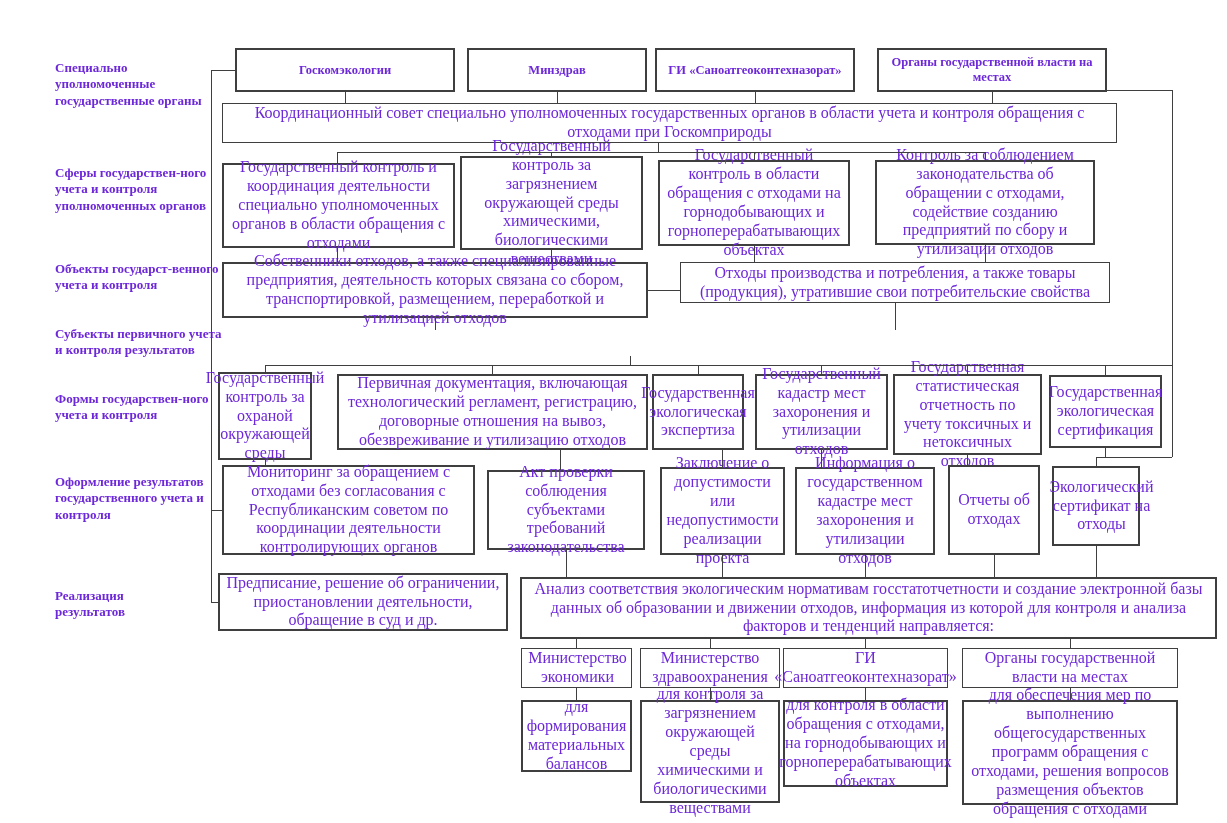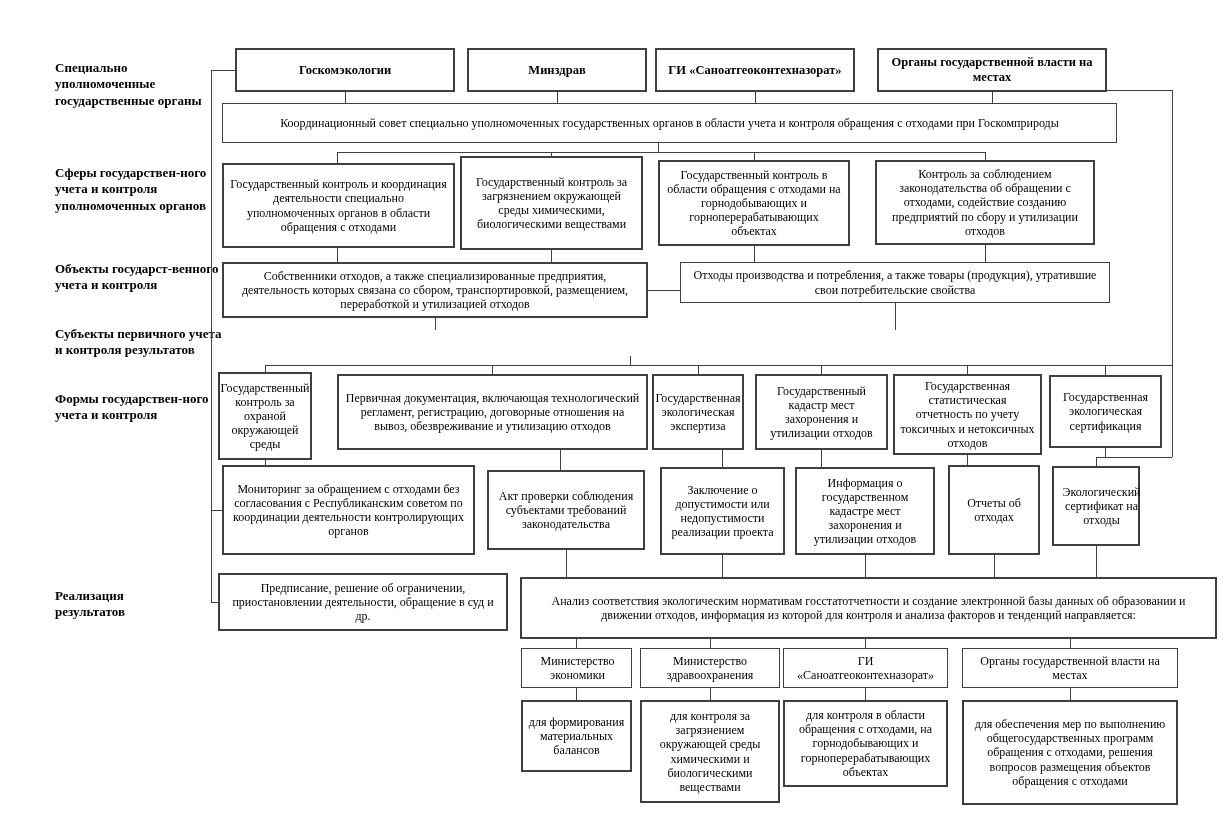--- a/index.html
+++ b/index.html
@@ -1,35 +1,36 @@
 <!DOCTYPE html>
 <html><head>
 <meta charset="utf-8">
 <style>
   html,body{margin:0;padding:0;background:#ffffff;}
   .canvas{position:relative;width:1227px;height:823px;background:#fff;overflow:hidden;
-          font-family:"Liberation Serif", serif;color:#000000;}
+          font-family:"Liberation Serif", serif;color:#6d28d9;}
   .box{position:absolute;border:2px solid #3f3f3f;background:#fff;box-sizing:border-box;
        display:flex;align-items:center;justify-content:center;text-align:center;
-       font-size:12px;line-height:1.18;padding:2px 5px;}
+       font-size:16px;line-height:1.18;padding:2px 5px;}
   .thin{border-width:1px;}
   .bold{font-weight:bold;font-size:12.5px;}
   .lbl{position:absolute;font-weight:bold;font-size:13px;line-height:1.25;}
   .ln{position:absolute;background:#3f3f3f;}
 </style>
 </head>
 <body>
 
 <div class="canvas">
 
   <div class="lbl" style="left:55px;top:60px;width:162px;">Специально уполномоченные государственные органы</div>
   <div class="lbl" style="left:55px;top:165px;width:172px;">Сферы государствен-ного учета и контроля уполномоченных органов</div>
   <div class="lbl" style="left:55px;top:261px;width:167px;">Объекты государст-венного учета и контроля</div>
   <div class="lbl" style="left:55px;top:326px;width:177px;">Субъекты первичного учета и контроля результатов</div>
   <div class="lbl" style="left:55px;top:391px;width:182px;">Формы государствен-ного учета и контроля</div>
+  <div class="lbl" style="left:55px;top:474px;width:182px;">Оформление результатов государственного учета и контроля</div>
   <div class="lbl" style="left:55px;top:588px;width:132px;">Реализация результатов</div>
 
   <div class="box bold" style="left:235px;top:48px;width:220px;height:44px;">Госкомэкологии</div>
   <div class="box bold" style="left:467px;top:48px;width:180px;height:44px;">Минздрав</div>
   <div class="box bold" style="left:655px;top:48px;width:200px;height:44px;">ГИ «Саноатгеоконтехназорат»</div>
   <div class="box bold" style="left:877px;top:48px;width:230px;height:44px;">Органы государственной власти на местах</div>
 
   <div class="box thin" style="left:222px;top:103px;width:895px;height:40px;">Координационный совет специально уполномоченных государственных органов в области учета и контроля обращения с отходами при Госкомприроды</div>
 
   <div class="box" style="left:222px;top:163px;width:233px;height:85px;">Государственный контроль и координация деятельности специально уполномоченных органов в области обращения с отходами</div>

